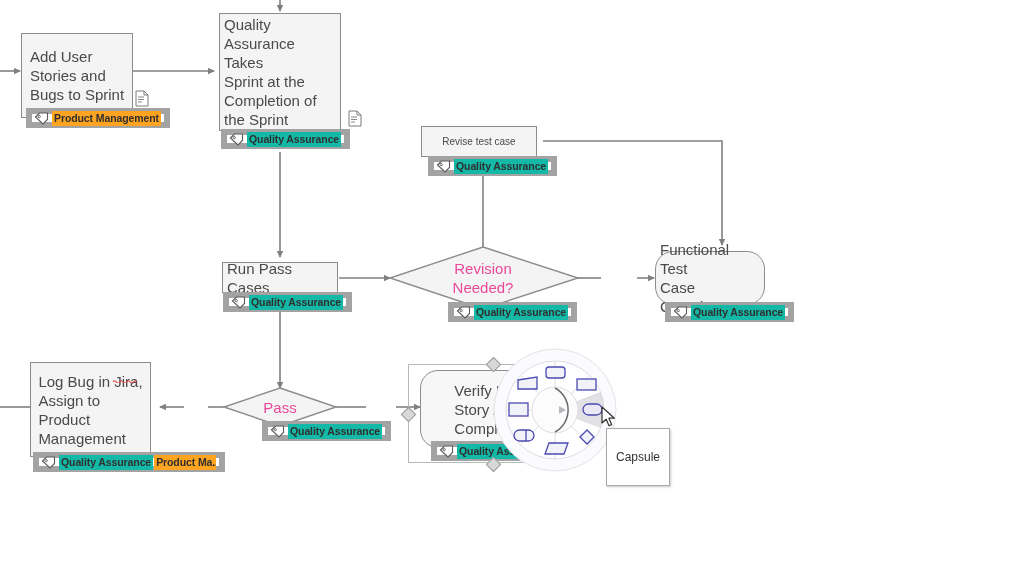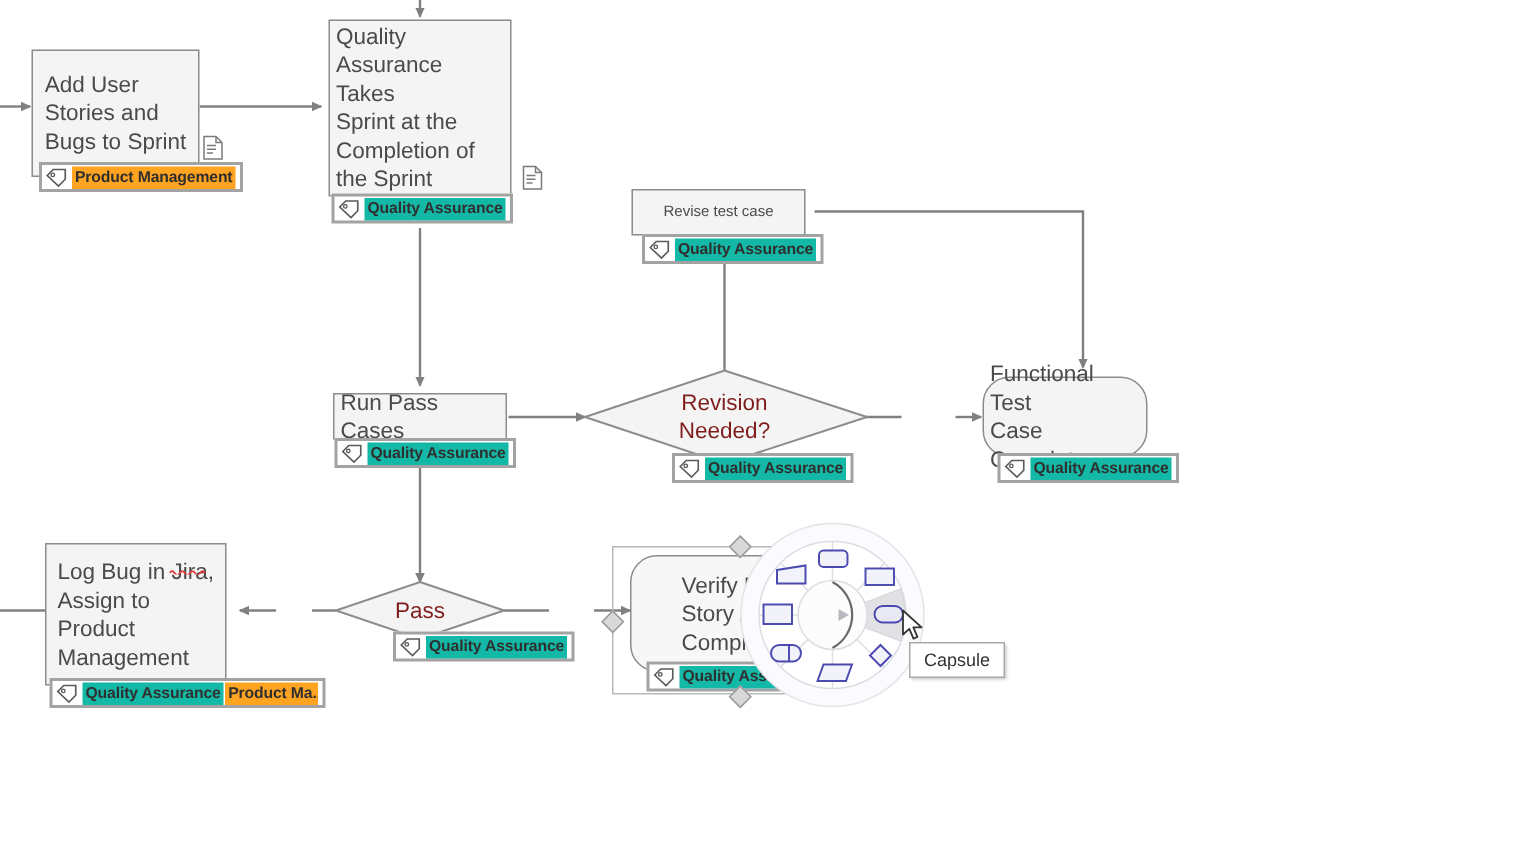--- a/index.html
+++ b/index.html
@@ -44,35 +44,35 @@
     justify-content: center;
     padding: 2px 4px;
   }
   .node.rounded {
     border-radius: 18px;
   }
 
   
   .diamond-label {
     position: absolute;
-    color: #7f1d1d;
+    color: #ec4899;
     font-size: 15px;
     line-height: 19px;
     text-align: center;
     display: flex;
     align-items: center;
     justify-content: center;
   }
 
   
   .tagbox {
     position: absolute;
     box-sizing: border-box;
     background: #ffffff;
-    border: 2px solid #a3a3a3;
+    border: 6px solid #a3a3a3;
     display: flex;
     align-items: center;
     padding: 1px 3px 1px 2px;
     height: 20px;
     white-space: nowrap;
   }
   .tag-icon {
     flex: 0 0 auto;
     width: 15px;
     height: 13px;
@@ -121,21 +121,21 @@
   }
 
   
   .tooltip {
     position: absolute;
     background: #ffffff;
     border: 1px solid #a9a9a9;
     box-shadow: 1px 1px 2px rgba(0,0,0,0.22);
     font-size: 12px;
     color: #333333;
-    padding: 4px 9px;
+    padding: 21px 9px;
     line-height: 14px;
     white-space: nowrap;
   }
 
   
   .cursor {
     position: absolute;
     width: 16px;
     height: 22px;
   }

